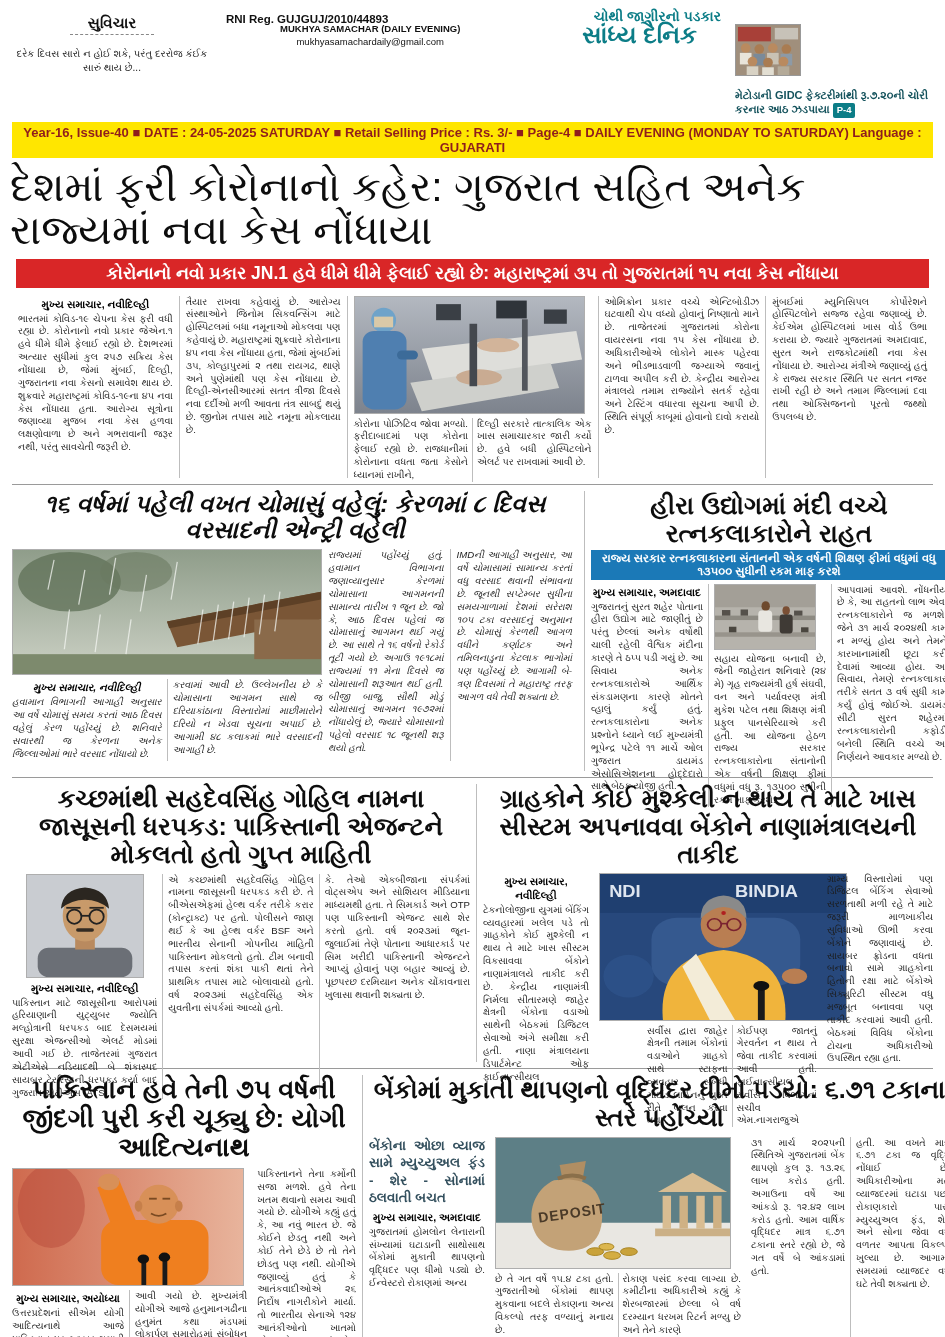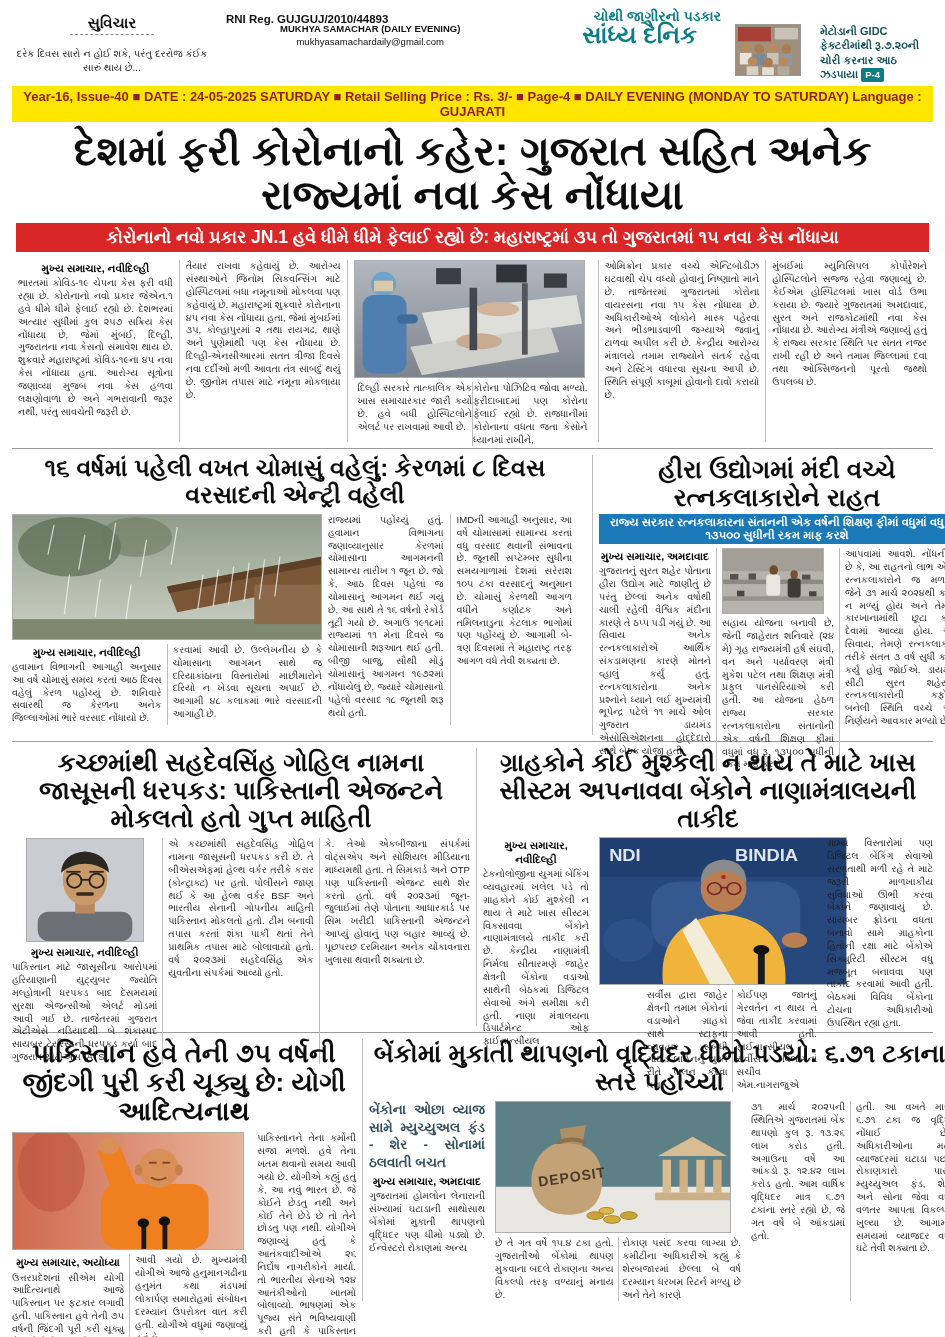--- a/index.html
+++ b/index.html
@@ -12,28 +12,28 @@
   .quotebox .qtext{font-size:10px;margin-top:12px;line-height:1.35;color:#222;}
   .mh-center{flex:1;display:flex;flex-direction:column;}
   .mh-toprow{display:flex;justify-content:space-between;align-items:flex-end;padding:0 6px;}
   .rni{font-size:11.5px;font-weight:bold;color:#111;}
   .tagline{font-size:14px;font-weight:bold;color:#0c7d87;}
   .mh-title{font-size:52px;line-height:1.0;font-weight:800;color:#e0191e;text-align:center;letter-spacing:1px;margin-top:-2px;}
   .mh-botrow{display:flex;justify-content:space-between;align-items:flex-end;padding:0 30px 0 60px;margin-top:-4px;}
   .mh-sub{font-size:9.5px;font-weight:bold;color:#111;text-align:center;line-height:1.35;}
   .mh-email{font-weight:normal;}
   .edition{font-size:24px;font-weight:800;color:#0c7d87;}
-  .brief{width:198px;display:flex;gap:19px;padding-top:16px;}
+  .brief{width:198px;display:flex;gap:12px;padding-top:16px;flex-direction:column;}
   .brief .bphoto{width:66px;height:52px;flex:none;border:1px solid #999;}
   .brief .btext{font-size:11px;line-height:1.3;font-weight:bold;color:#14525c;}
   .badge{display:inline-block;background:#0c7d87;color:#fff;font-size:9.5px;font-weight:bold;padding:1px 4px;border-radius:2px;}
   
   .infobar{margin:2px 12px 0 12px;background:#ffe600;text-align:center;font-size:13px;font-weight:bold;color:#8f1d1d;padding:3px 0;}
   
-  .lead-headline{font-size:41px;font-weight:700;color:#0d0d0d;text-align:center;line-height:1.06;margin:8px 10px 6px 10px;}
+  .lead-headline{font-size:41px;font-weight:400;color:#0d0d0d;line-height:1.06;margin:8px 10px 6px 10px;}
   .redbar{margin:0 16px;background:#d92627;color:#fff;font-weight:bold;font-size:17.5px;text-align:center;padding:4px 0;}
   .cols{display:flex;margin:8px 12px 0 12px;}
   .col{font-size:9.6px;line-height:1.34;text-align:justify;color:#1c1c1c;}
   .col+.col,.vdiv{border-left:1px solid #bdbdbd;}
   .pad{padding:0 6px;}
   .dateline{font-weight:bold;font-size:10.5px;text-align:center;margin:1px 0 2px 0;color:#000;}
   .photo{background:#ccc;overflow:hidden;border:1px solid #aeaeae;box-sizing:border-box;}
   .photo svg{display:block;width:100%;height:100%;}
   .minicols{display:flex;margin-top:4px;}
   .minicols .col{flex:1;}
@@ -128,37 +128,37 @@
           <ellipse cx="130" cy="90" rx="24" ry="9" fill="#c9ab92"></ellipse>
           <rect x="120" y="30" width="8" height="70" fill="#44484e"></rect>
           <rect x="175" y="25" width="6" height="80" fill="#52565c"></rect>
           <ellipse cx="30" cy="26" rx="13" ry="14" fill="#6fa3c9"></ellipse>
           <rect x="20" y="22" width="20" height="12" fill="#d9c9a8"></rect>
           <rect x="8" y="38" width="46" height="88" rx="12" fill="#4f7fb0"></rect>
           <rect x="44" y="60" width="22" height="10" rx="5" fill="#3c6b99"></rect>
         </svg>
       </div>
       <div class="minicols">
+        <div class="col" style="padding-right:4px;">કોરોના પોઝિટિવ જોવા મળ્યો. ફરીદાબાદમાં પણ કોરોના ફેલાઈ રહ્યો છે. રાજધાનીમાં કોરોનાના વધતા જતા કેસોને ધ્યાનમાં રાખીને,</div>
         <div class="col" style="padding-left:4px;">દિલ્હી સરકારે તાત્કાલિક એક ખાસ સમાચારકાર જારી કર્યો છે. હવે બધી હોસ્પિટલોને એલર્ટ પર રાખવામાં આવી છે.</div>
-        <div class="col" style="padding-right:4px;">કોરોના પોઝિટિવ જોવા મળ્યો. ફરીદાબાદમાં પણ કોરોના ફેલાઈ રહ્યો છે. રાજધાનીમાં કોરોનાના વધતા જતા કેસોને ધ્યાનમાં રાખીને,</div>
       </div>
     </div>
     <div class="col pad" style="width:158px;">
       <span>ઓમિક્રોન પ્રકાર વચ્ચે એન્ટિબોડીઝ ઘટવાથી ચેપ વધ્યો હોવાનું નિષ્ણાતો માને છે. તાજેતરમાં ગુજરાતમાં કોરોના વાયરસના નવા ૧૫ કેસ નોંધાયા છે. અધિકારીઓએ લોકોને માસ્ક પહેરવા અને ભીડભાડવાળી જગ્યાએ જવાનું ટાળવા અપીલ કરી છે. કેન્દ્રીય આરોગ્ય મંત્રાલયે તમામ રાજ્યોને સતર્ક રહેવા અને ટેસ્ટિંગ વધારવા સૂચના આપી છે. સ્થિતિ સંપૂર્ણ કાબૂમાં હોવાનો દાવો કરાયો છે.</span>
     </div>
     <div class="col pad" style="width:158px;">
       <span>મુંબઈમાં મ્યુનિસિપલ કોર્પોરેશને હોસ્પિટલોને સજ્જ રહેવા જણાવ્યું છે. કેઈએમ હોસ્પિટલમાં ખાસ વોર્ડ ઉભા કરાયા છે. જ્યારે ગુજરાતમાં અમદાવાદ, સુરત અને રાજકોટમાંથી નવા કેસ નોંધાયા છે. આરોગ્ય મંત્રીએ જણાવ્યું હતું કે રાજ્ય સરકાર સ્થિતિ પર સતત નજર રાખી રહી છે અને તમામ જિલ્લામાં દવા તથા ઓક્સિજનનો પૂરતો જથ્થો ઉપલબ્ધ છે.</span>
     </div>
   </div>
 
   <div class="hr"></div>
 
   <div class="row" style="height:280px;">
 
-    <div style="width:566px;border-right:1px solid #bdbdbd;padding-right:14px;">
+    <div style="width:566px;border-right:1px solid #bdbdbd;padding-right:6px;font-style:italic;">
       <div class="story-head" style="font-size:24px;">૧૬ વર્ષમાં પહેલી વખત ચોમાસું વહેલું: કેરળમાં ૮ દિવસ વરસાદની એન્ટ્રી વહેલી</div>
       <div style="display:flex;margin-top:5px;">
         <div style="width:316px;">
           <div class="photo" style="width:310px;height:126px;">
             <svg viewBox="0 0 300 125" preserveAspectRatio="none">
               <defs>
                   <linearGradient id="g2" x1="0" y1="0" x2="0" y2="1">
                 <stop offset="0" stop-color="#8f9d8a"></stop>
                     <stop offset="1" stop-color="#ccd1c5"></stop>
                   </linearGradient>

